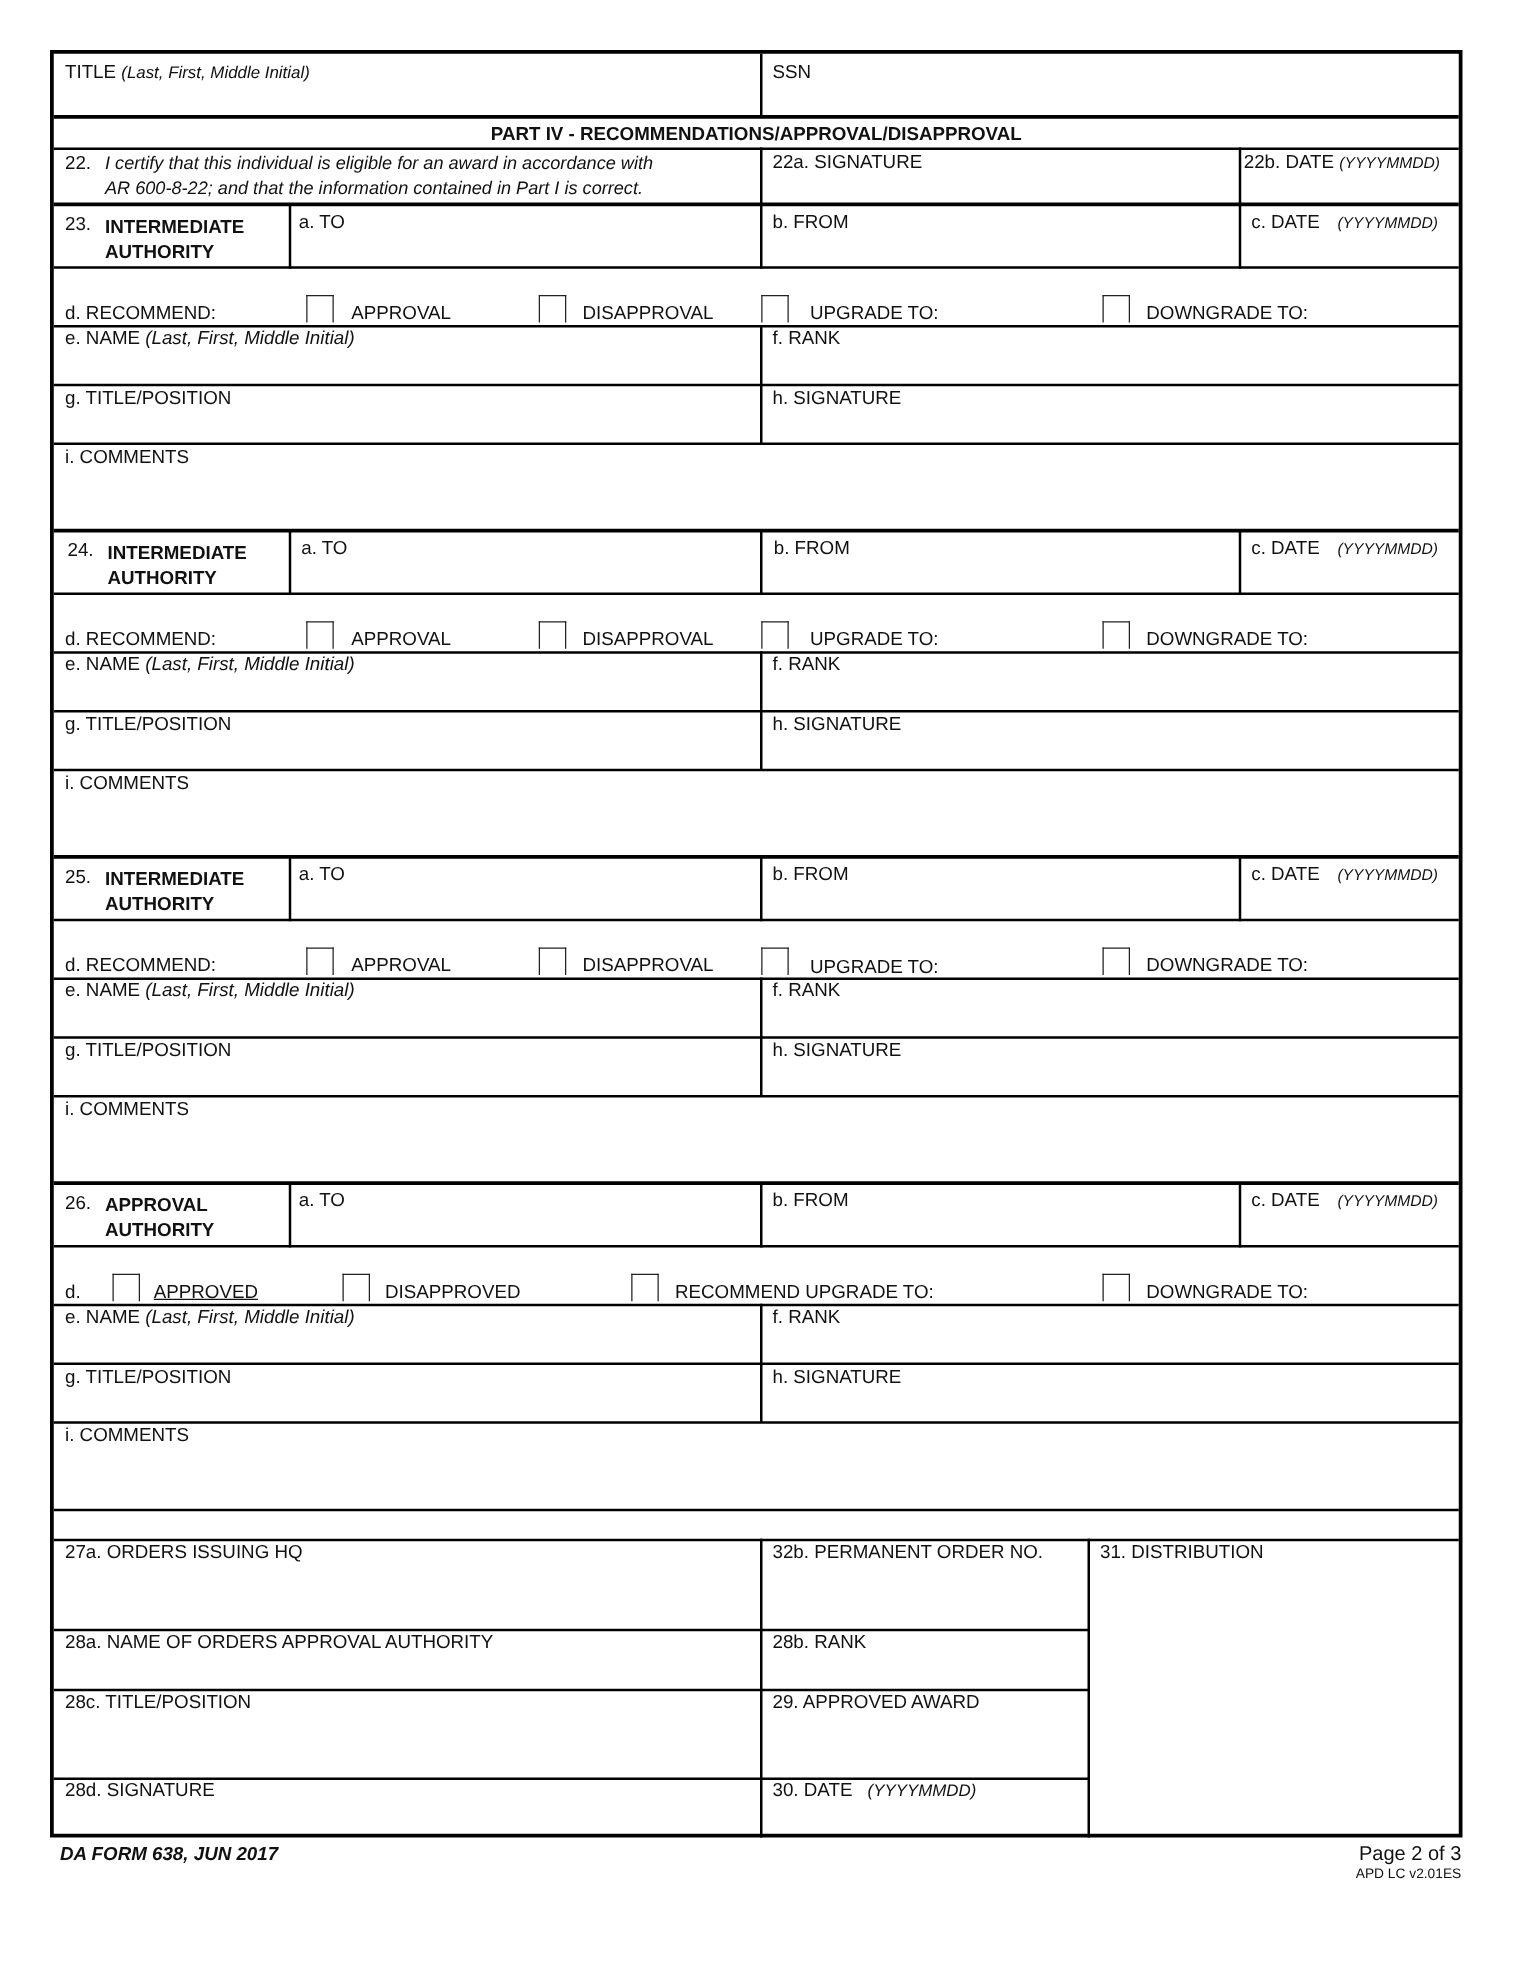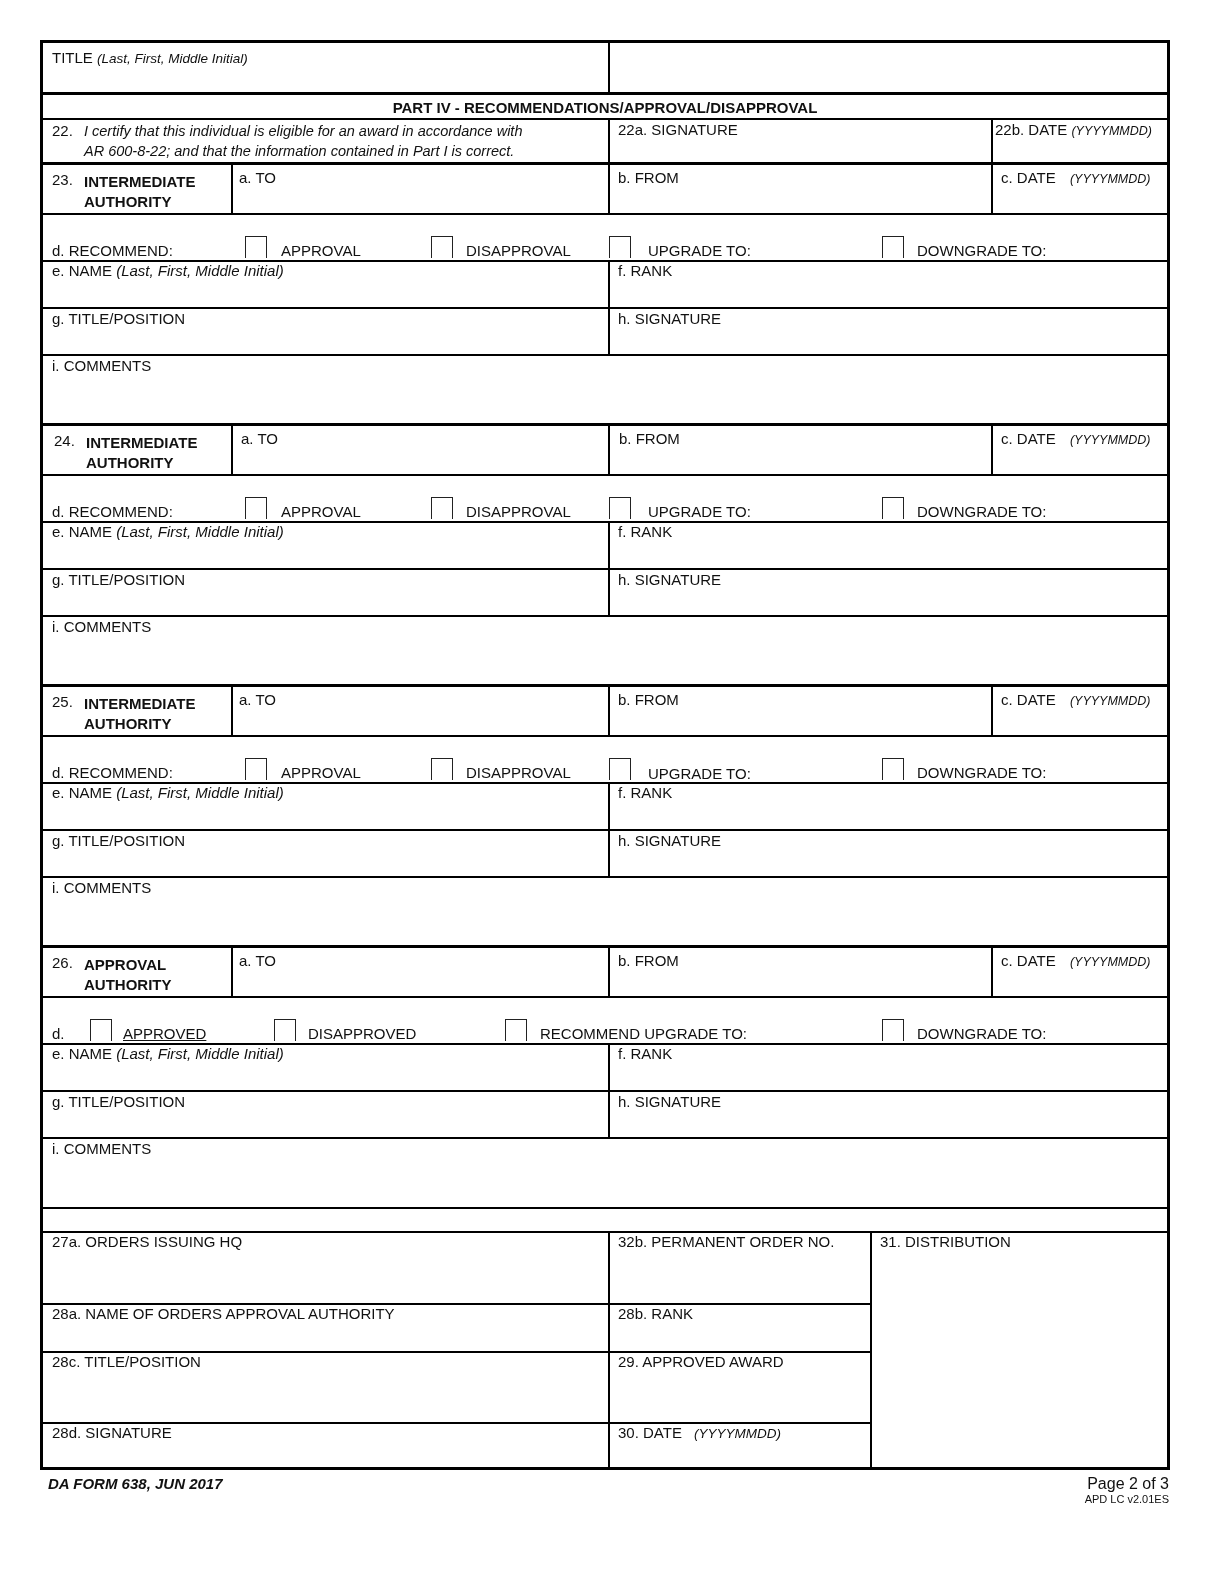--- a/index.html
+++ b/index.html
@@ -22,20 +22,23 @@
 </style>
 </head>
 <body>
 
 <div class="form">
 
   <div class="cell" style="left:0;top:2px;width:566px;height:48px;">
     <span>TITLE</span>
     <span class="it">(Last, First, Middle Initial)</span>
   </div>
+  <div class="cell" style="left:566px;top:2px;width:560px;height:48px;">
+    <span>SSN</span>
+  </div>
   <div class="vl" style="left:565px;top:0;height:51px;"></div>
   <div class="hl thick" style="top:49px;"></div>
 
   <div class="cell center bold" style="left:0;top:54px;width:1124px;height:22px;line-height:22px;">PART IV - RECOMMENDATIONS/APPROVAL/DISAPPROVAL</div>
   <div class="hl" style="top:75px;"></div>
 
   <div class="cell" style="left:0;top:77px;width:566px;height:43px;padding-top:1px;">
     <span class="sec-num" style="left:9px;top:1px;">22.</span>
     <div class="it" style="position:absolute;left:41px;top:1px;font-size:14.5px;font-style:italic;">I certify that this individual is eligible for an award in accordance with</div>
     <div class="it" style="position:absolute;left:41px;top:21px;font-size:14.5px;">AR 600-8-22; and that the information contained in Part I is correct.</div>

